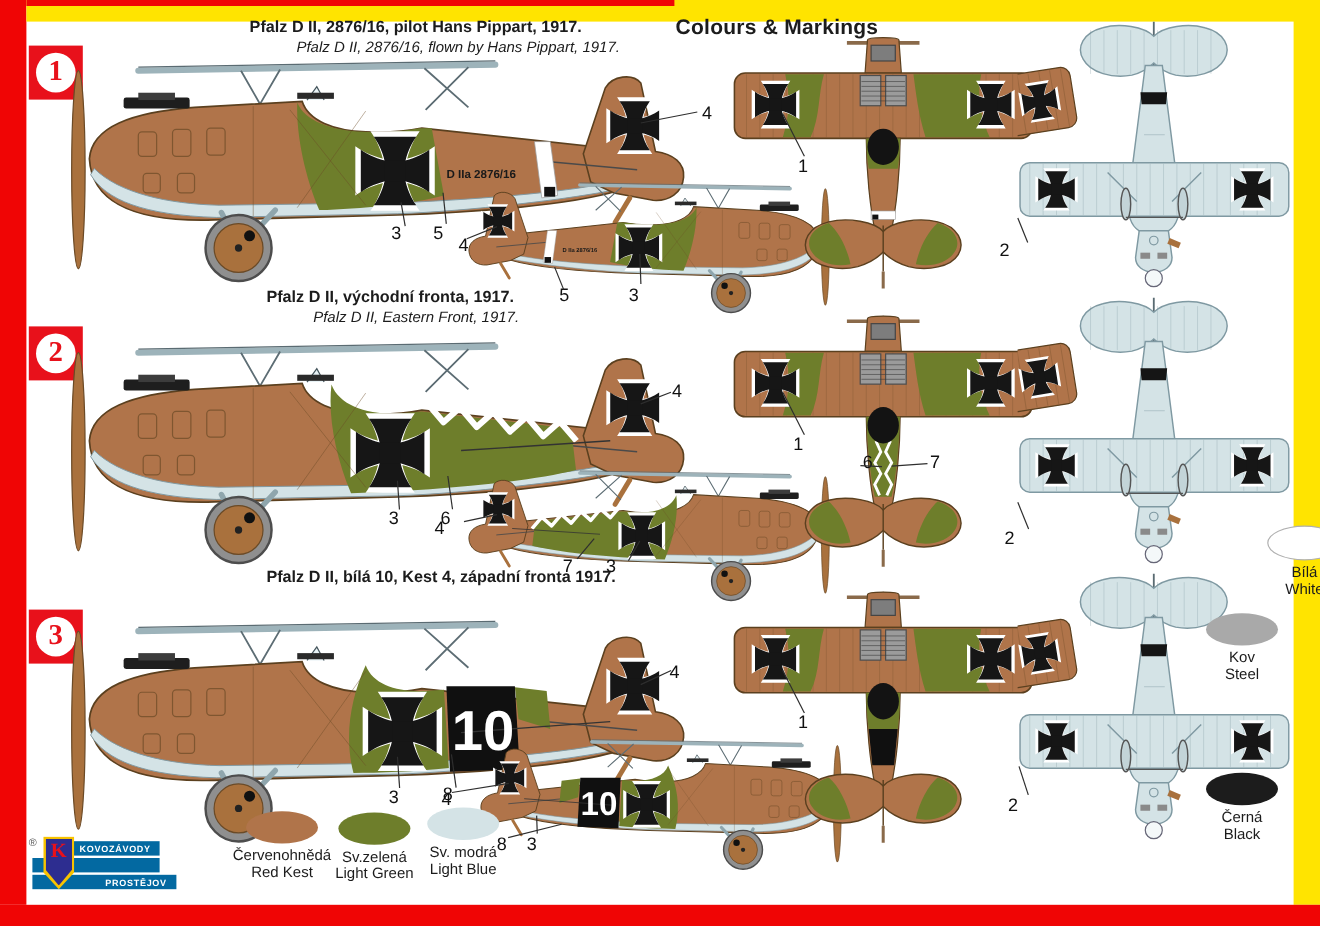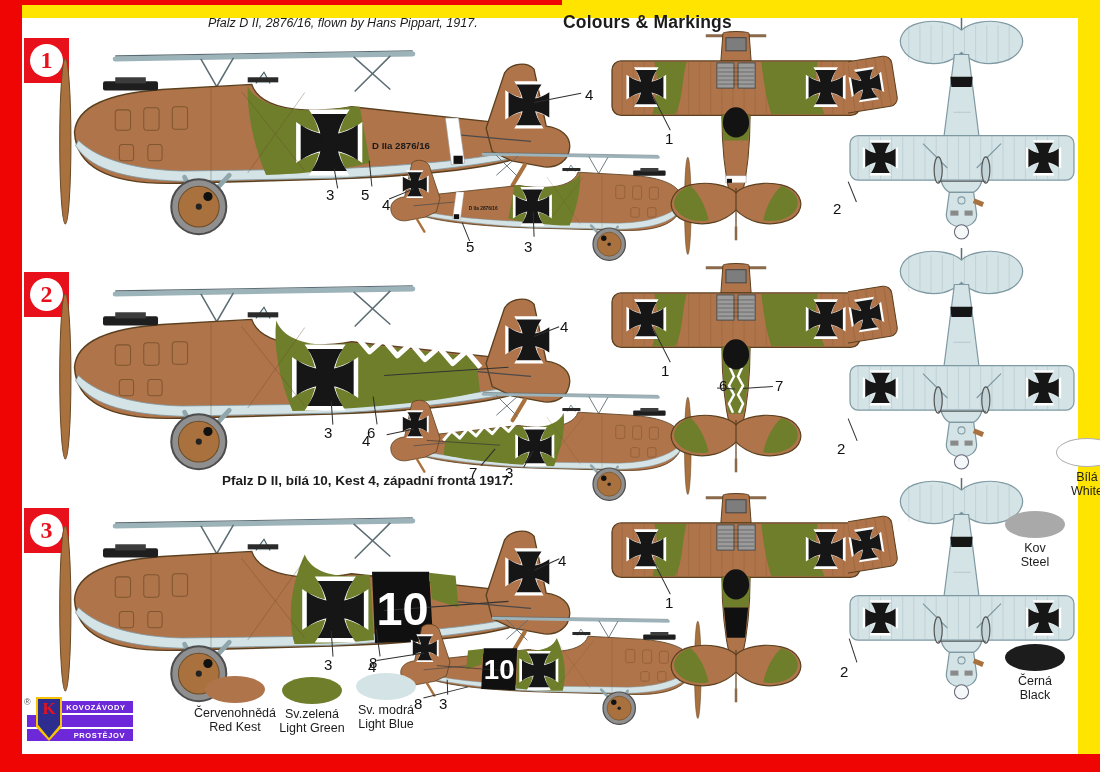--- a/index.html
+++ b/index.html
@@ -6,28 +6,28 @@
   .canvas{position:relative;width:1100px;height:772px;background:#fff;overflow:hidden;
           font-family:"Liberation Sans",sans-serif;color:#1c1c1c;}
   .frame{position:absolute;}
   .title{position:absolute;left:563px;top:12px;font-size:17.5px;font-weight:bold;line-height:20px;letter-spacing:.2px;}
   .badge{position:absolute;width:45px;height:45px;background:#e8111b;display:flex;align-items:center;justify-content:center;}
   .badge-num{width:33px;height:33px;background:#fff;border-radius:50%;color:#e8111b;
              font-family:"Liberation Serif",serif;font-weight:bold;font-size:24px;
              display:flex;align-items:center;justify-content:center;}
   .caption{position:absolute;}
   .cap-cz{font-size:13.5px;font-weight:bold;line-height:16px;}
-  .cap-en{font-size:12.5px;font-style:italic;line-height:16px;}
+  .cap-en{font-size:12.5px;font-style:italic;line-height:16px;margin-left:39px;}
   .callout{position:absolute;font-size:15px;color:#111;}
   .lead{position:absolute;height:1.4px;background:#2e2e2e;transform-origin:left center;}
   .swatch-item{position:absolute;width:96px;text-align:center;font-size:12.5px;line-height:13.5px;}
   .swatch-ellipse{width:60px;height:27px;border-radius:50%;margin:0 auto 4px auto;}
   .swatch-ellipse.bordered{border:1px solid #b0b0b0;}
   .logo{position:absolute;left:26px;top:697px;width:110px;height:46px;}
-  .lbar{position:absolute;background:#6d28d9;height:12px;color:#fff;font-size:7.5px;font-weight:bold;
+  .lbar{position:absolute;background:#0369a1;height:12px;color:#fff;font-size:7.5px;font-weight:bold;
         letter-spacing:.6px;display:flex;align-items:center;}
   .shield-outer{position:absolute;left:10px;top:0;width:26px;height:44px;background:#f8c300;
         clip-path:polygon(0 0,100% 0,100% 68%,50% 100%,0 68%);}
   .shield-inner{position:absolute;left:2px;top:2px;width:22px;height:39px;background:#2d2d90;
         clip-path:polygon(0 0,100% 0,100% 66%,50% 100%,0 66%);display:flex;justify-content:center;}
   .shield-k{color:#e8111b;font-family:"Liberation Serif",serif;font-weight:bold;font-size:17px;line-height:20px;}
   .reg{position:absolute;left:-2px;top:0;font-size:9px;color:#555;}
   svg{position:absolute;overflow:hidden;}
 </style>
 </head>
@@ -42,20 +42,21 @@
   <div class="frame" style="left: 0px; top: 754px; width: 1100px; height: 18px; background: rgb(240, 5, 5);"></div>
 
   <div class="title">
     <div>Colours &amp; Markings</div>
   </div>
 
   <div class="badge" style="left:24px;top:38px;">
     <span class="badge-num">1</span>
   </div>
   <div class="caption" style="left:208px;top:15px;">
+    <div class="cap-cz">Pfalz D II, 2876/16, pilot Hans Pippart, 1917.</div>
     <div class="cap-en">Pfalz D II, 2876/16, flown by Hans Pippart, 1917.</div>
   </div>
   <svg id="side0" style="left:48px;top:46px;" width="540" height="195" viewBox="0 0 530 190">
       <path d="M66,12 L358,7" stroke="#9db3ba" stroke-width="5" fill="none" stroke-linecap="round"></path>
       <path d="M66,9 L358,4" stroke="#5a6b72" stroke-width="1" fill="none"></path>
       <path d="M150,12 L166,40 M182,11 L164,42 M300,10 L336,42 M336,9 L301,44" stroke="#5d6d74" stroke-width="1.5"></path>
       <ellipse cx="17" cy="93" rx="5.5" ry="81" fill="#a9713d" stroke="#6b4a26"></ellipse>
       <path d="M26,84 C28,58 60,46 112,42 L200,37 C205,53 226,61 252,62 C272,63 288,61 298,59 L456,76 L459,110 C420,122 340,128 278,130 L128,134 C62,136 28,120 26,84 Z" fill="#b0744a" stroke="#5b401f" stroke-width="1.4"></path>
       <path d="M30,92 C50,112 90,121 132,122 L278,120 C330,118 420,112 457,102 L458,109 C420,117 335,127 278,129 L130,132 C70,130 40,118 27,97 Z" fill="#d4e3e6" stroke="#7f99a2" stroke-width="0.8"></path>
       <path d="M430,80 L448,26 C454,16 470,14 477,22 L489,78 C504,80 513,88 512,99 C511,112 500,119 487,118 L455,112 L436,103 Z" fill="#b0744a" stroke="#5b401f" stroke-width="1.3"></path>
@@ -342,20 +343,24 @@
           <path transform="rotate(90)" d="M-0.28,-0.18C-0.34,-0.5 -0.46,-0.78 -0.62,-1L0.62,-1C0.46,-0.78 0.34,-0.5 0.28,-0.18Z" fill="#161616"></path>
           <path transform="rotate(180)" d="M-0.28,-0.18C-0.34,-0.5 -0.46,-0.78 -0.62,-1L0.62,-1C0.46,-0.78 0.34,-0.5 0.28,-0.18Z" fill="#161616"></path>
           <path transform="rotate(270)" d="M-0.28,-0.18C-0.34,-0.5 -0.46,-0.78 -0.62,-1L0.62,-1C0.46,-0.78 0.34,-0.5 0.28,-0.18Z" fill="#161616"></path>
           <rect x="-0.3" y="-0.3" width="0.6" height="0.6" fill="#161616"></rect>
         </g>
       </g>
     </svg>
 
   <div class="badge" style="left:24px;top:272px;">
     <span class="badge-num">2</span>
+  </div>
+  <div class="caption" style="left:222px;top:240px;">
+    <div class="cap-cz">Pfalz D II, východní fronta, 1917.</div>
+    <div class="cap-en">Pfalz D II, Eastern Front, 1917.</div>
   </div>
   <svg id="side1" style="left:48px;top:281px;" width="540" height="195" viewBox="0 0 530 190">
       <path d="M66,12 L358,7" stroke="#9db3ba" stroke-width="5" fill="none" stroke-linecap="round"></path>
       <path d="M66,9 L358,4" stroke="#5a6b72" stroke-width="1" fill="none"></path>
       <path d="M150,12 L166,40 M182,11 L164,42 M300,10 L336,42 M336,9 L301,44" stroke="#5d6d74" stroke-width="1.5"></path>
       <ellipse cx="17" cy="93" rx="5.5" ry="81" fill="#a9713d" stroke="#6b4a26"></ellipse>
       <path d="M26,84 C28,58 60,46 112,42 L200,37 C205,53 226,61 252,62 C272,63 288,61 298,59 L456,76 L459,110 C420,122 340,128 278,130 L128,134 C62,136 28,120 26,84 Z" fill="#b0744a" stroke="#5b401f" stroke-width="1.4"></path>
       <path d="M30,92 C50,112 90,121 132,122 L278,120 C330,118 420,112 457,102 L458,109 C420,117 335,127 278,129 L130,132 C70,130 40,118 27,97 Z" fill="#d4e3e6" stroke="#7f99a2" stroke-width="0.8"></path>
       <path d="M430,80 L448,26 C454,16 470,14 477,22 L489,78 C504,80 513,88 512,99 C511,112 500,119 487,118 L455,112 L436,103 Z" fill="#b0744a" stroke="#5b401f" stroke-width="1.3"></path>
       <path d="M398,86 L474,93" stroke="#4a4a4a" stroke-width="1.2"></path>
@@ -1033,21 +1038,21 @@
     <div>Černá</div>
     <div>Black</div>
   </div>
 
   <div class="logo">
     <span class="reg">®</span>
     <div class="lbar" style="left:33px;top:4px;width:74px;justify-content:center;">
       <span>KOVOZÁVODY</span>
     </div>
     <div class="lbar" style="left:1px;top:18px;width:106px;"></div>
-    <div class="lbar" style="left:1px;top:32px;width:106px;justify-content:flex-end;padding-right:8px;box-sizing:border-box;">
+    <div class="lbar" style="left:1px;top:32px;width:120px;justify-content:flex-end;padding-right:8px;box-sizing:border-box;">
       <span>PROSTĚJOV</span>
     </div>
     <div class="shield-outer">
       <div class="shield-inner">
         <span class="shield-k">K</span>
       </div>
     </div>
   </div>
 
 </div>

